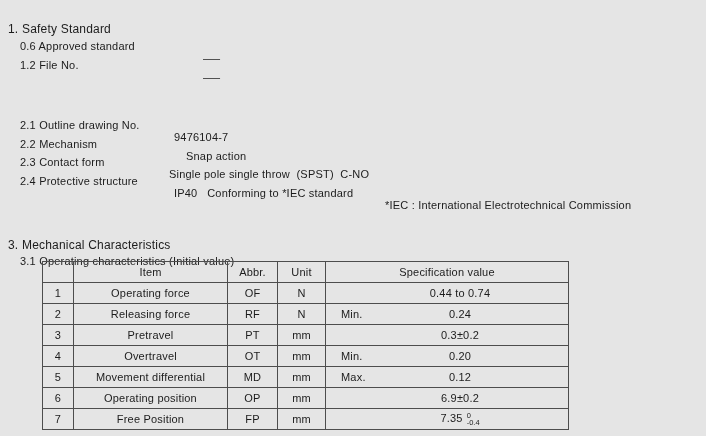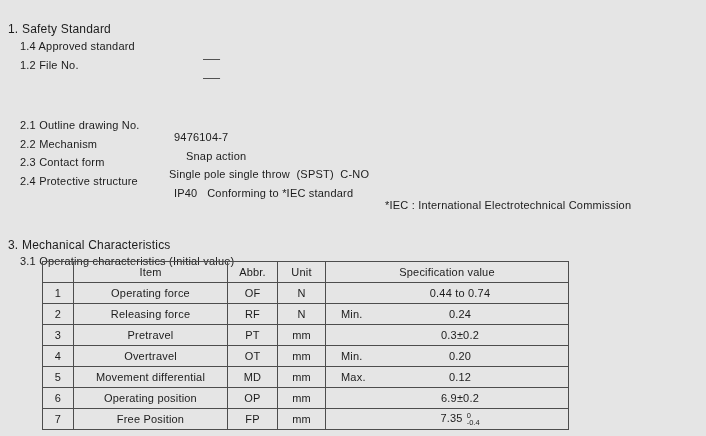--- a/index.html
+++ b/index.html
@@ -42,21 +42,21 @@
 </style>
 </head>
 <body>
 
 <div class="doc">
 
   <div class="line heading" style="top:8px;">
     <span class="lbl" style="left:8px;">1. Safety Standard</span>
   </div>
   <div class="line" style="top:28px;">
-    <span class="lbl" style="left:20px;">1.4 Approved standard</span>
+    <span class="lbl" style="left:20px;">0.6 Approved standard</span>
     <span class="val dash" style="left:203px;">—</span>
   </div>
   <div class="line" style="top:46.5px;">
     <span class="lbl" style="left:20px;">1.2 File No.</span>
     <span class="val dash" style="left:203px;">—</span>
   </div>
 
   <div class="line" style="top:107px;">
     <span class="lbl" style="left:20px;">2.1 Outline drawing No.</span>
     <span class="val" style="left:174px;">9476104-7</span>

